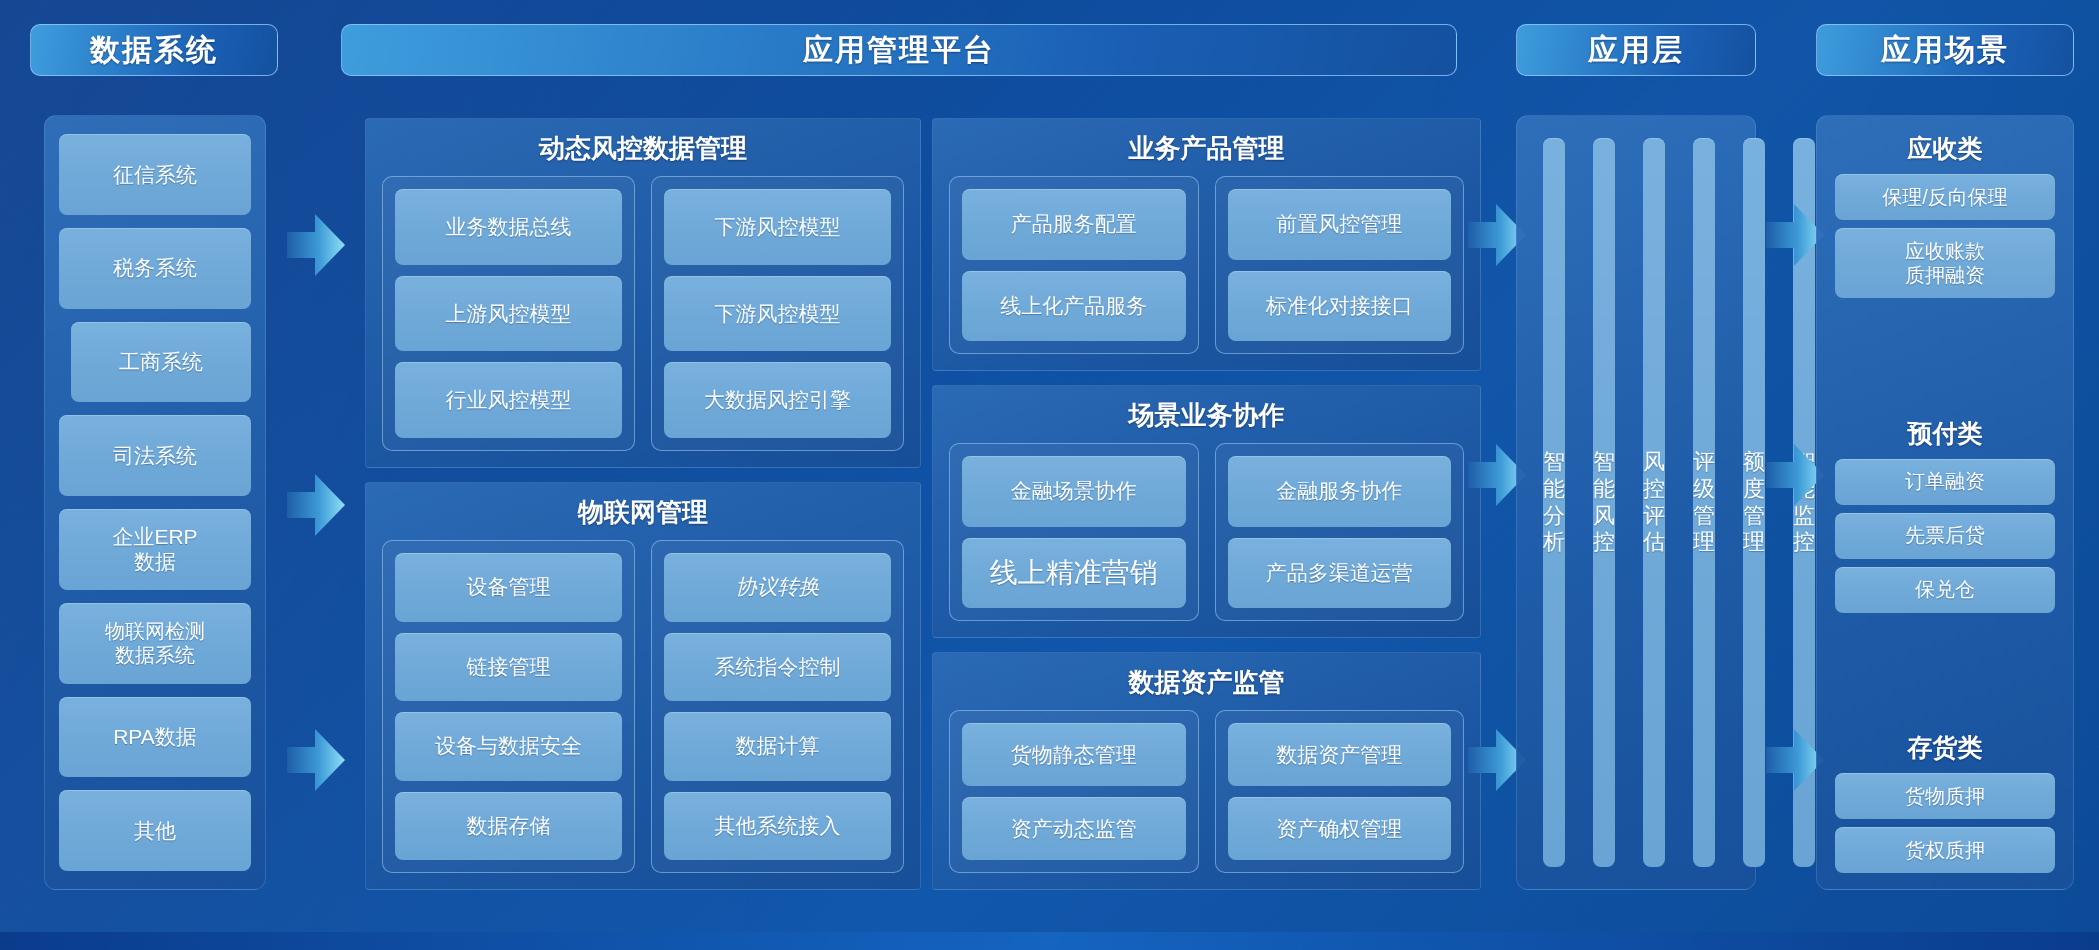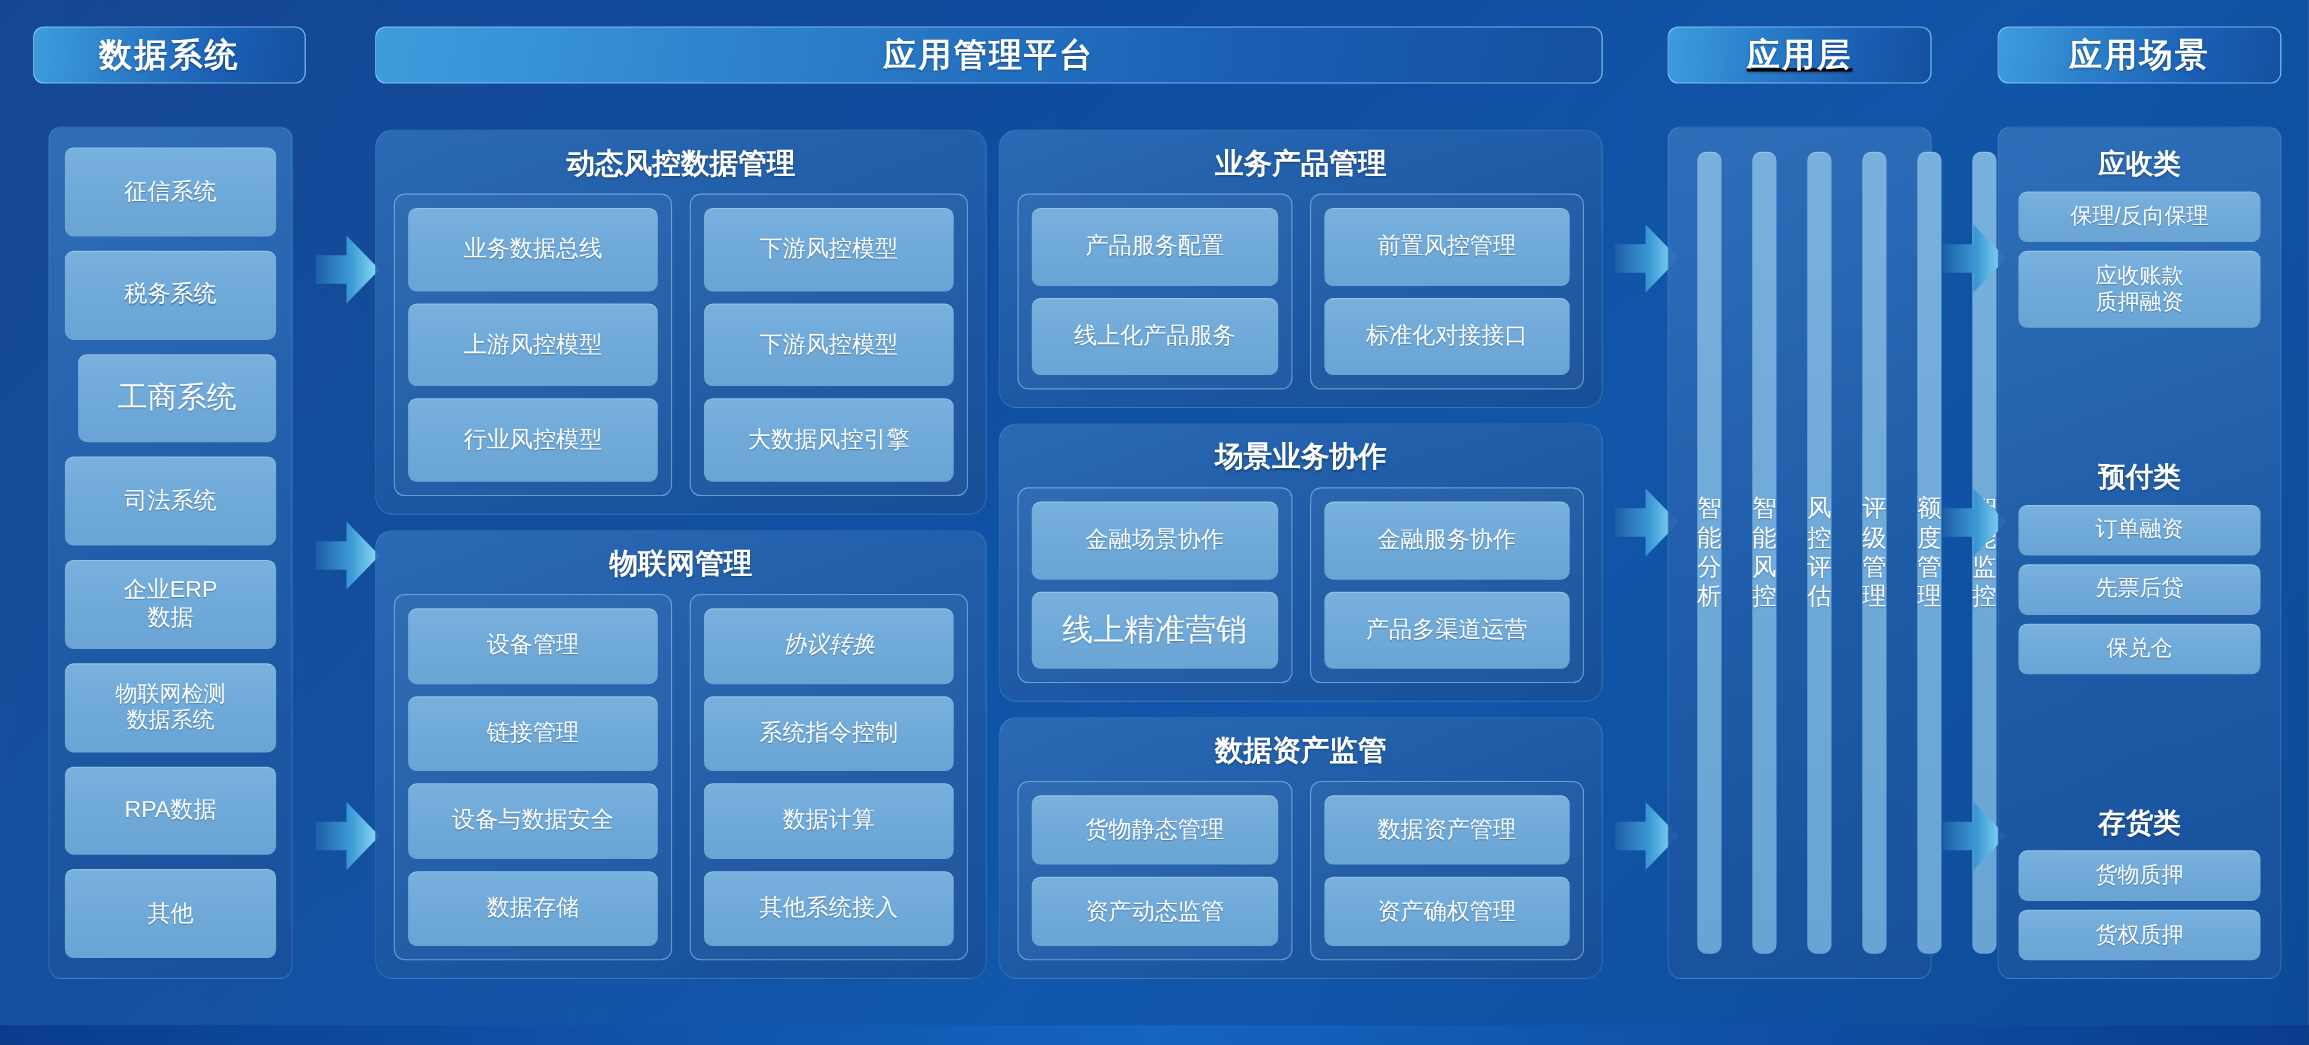--- a/index.html
+++ b/index.html
@@ -77,25 +77,25 @@
   }
   .group-title {
     color: #ffffff;
     font-weight: bold;
     text-align: center;
     text-shadow: 0 1px 2px rgba(0,0,0,0.35);
   }
 
   
   .section {
-    border-radius: 16px;
+    border-radius: 4px;
     background: linear-gradient(160deg, rgba(45,108,182,0.92) 0%, rgba(29,88,163,0.92) 60%, rgba(24,78,150,0.92) 100%);
     border: 1px solid rgba(120,180,240,0.22);
     padding: 12px 16px 16px 16px;
-    display: flex; flex-direction: column;
+    display: flex; flex-direction: column; margin-left: 24px;
   }
   .section .cols {
     display: flex; gap: 16px; flex: 1;
   }
   .section .cols > .groupbox { flex: 1; }
 
   
   .arrow { position: absolute; }
 </style>
 </head>
@@ -104,21 +104,21 @@
 <div class="canvas">
 
   <div style="position:absolute; left:30px; top:24px; width:248px; height:52px;">
     <div class="hdr" style="width:100%;height:100%;font-size:30px;">数据系统</div>
   </div>
 
   <div class="panel" style="position:absolute; left:44px; top:115px; width:222px; height:775px; padding:18px 14px;">
     <div style="display:flex;flex-direction:column;gap:13px;height:100%;">
       <div class="chip" style="flex:1;font-size:21px;">征信系统</div>
       <div class="chip" style="flex:1;font-size:21px;">税务系统</div>
-      <div class="chip" style="flex:1;font-size:27px;margin-left:12px;">工商系统</div>
+      <div class="chip" style="flex:1;font-size:21px;margin-left:12px;">工商系统</div>
       <div class="chip" style="flex:1;font-size:21px;">司法系统</div>
       <div class="chip" style="flex:1;font-size:21px;white-space:pre-line;">企业ERP
 数据</div>
       <div class="chip" style="flex:1;font-size:20px;white-space:pre-line;">物联网检测
 数据系统</div>
       <div class="chip" style="flex:1;font-size:21px;">RPA数据</div>
       <div class="chip" style="flex:1;font-size:21px;">其他</div>
     </div>
   </div>
 
@@ -222,21 +222,21 @@
   <svg class="arrow" style="left:1468px; top:200px;" width="60" height="70" viewBox="0 0 60 70">
     <path d="M0 22 L28 22 L28 4 L58 35 L28 66 L28 48 L0 48 Z" fill="url(#ag1)"></path>
   </svg>
   <svg class="arrow" style="left:1468px; top:440px;" width="60" height="70" viewBox="0 0 60 70">
     <path d="M0 22 L28 22 L28 4 L58 35 L28 66 L28 48 L0 48 Z" fill="url(#ag1)"></path>
   </svg>
   <svg class="arrow" style="left:1468px; top:725px;" width="60" height="70" viewBox="0 0 60 70">
     <path d="M0 22 L28 22 L28 4 L58 35 L28 66 L28 48 L0 48 Z" fill="url(#ag1)"></path>
   </svg>
 
-  <div style="position:absolute; left:1516px; top:24px; width:240px; height:52px;text-decoration:underline;">
+  <div style="position:absolute; left:1516px; top:24px; width:240px; height:52px;">
     <div class="hdr" style="width:100%;height:100%;font-size:30px;">应用层</div>
   </div>
 
   <div class="panel" style="position:absolute; left:1516px; top:115px; width:240px; height:775px; padding:22px 26px;">
     <div style="display:flex;gap:28px;height:100%;">
       <div class="chip" style="flex:1;font-size:22px;">智能分析</div>
       <div class="chip" style="flex:1;font-size:22px;">智能风控</div>
       <div class="chip" style="flex:1;font-size:22px;">风控评估</div>
       <div class="chip" style="flex:1;font-size:22px;">评级管理</div>
       <div class="chip" style="flex:1;font-size:22px;">额度管理</div>

